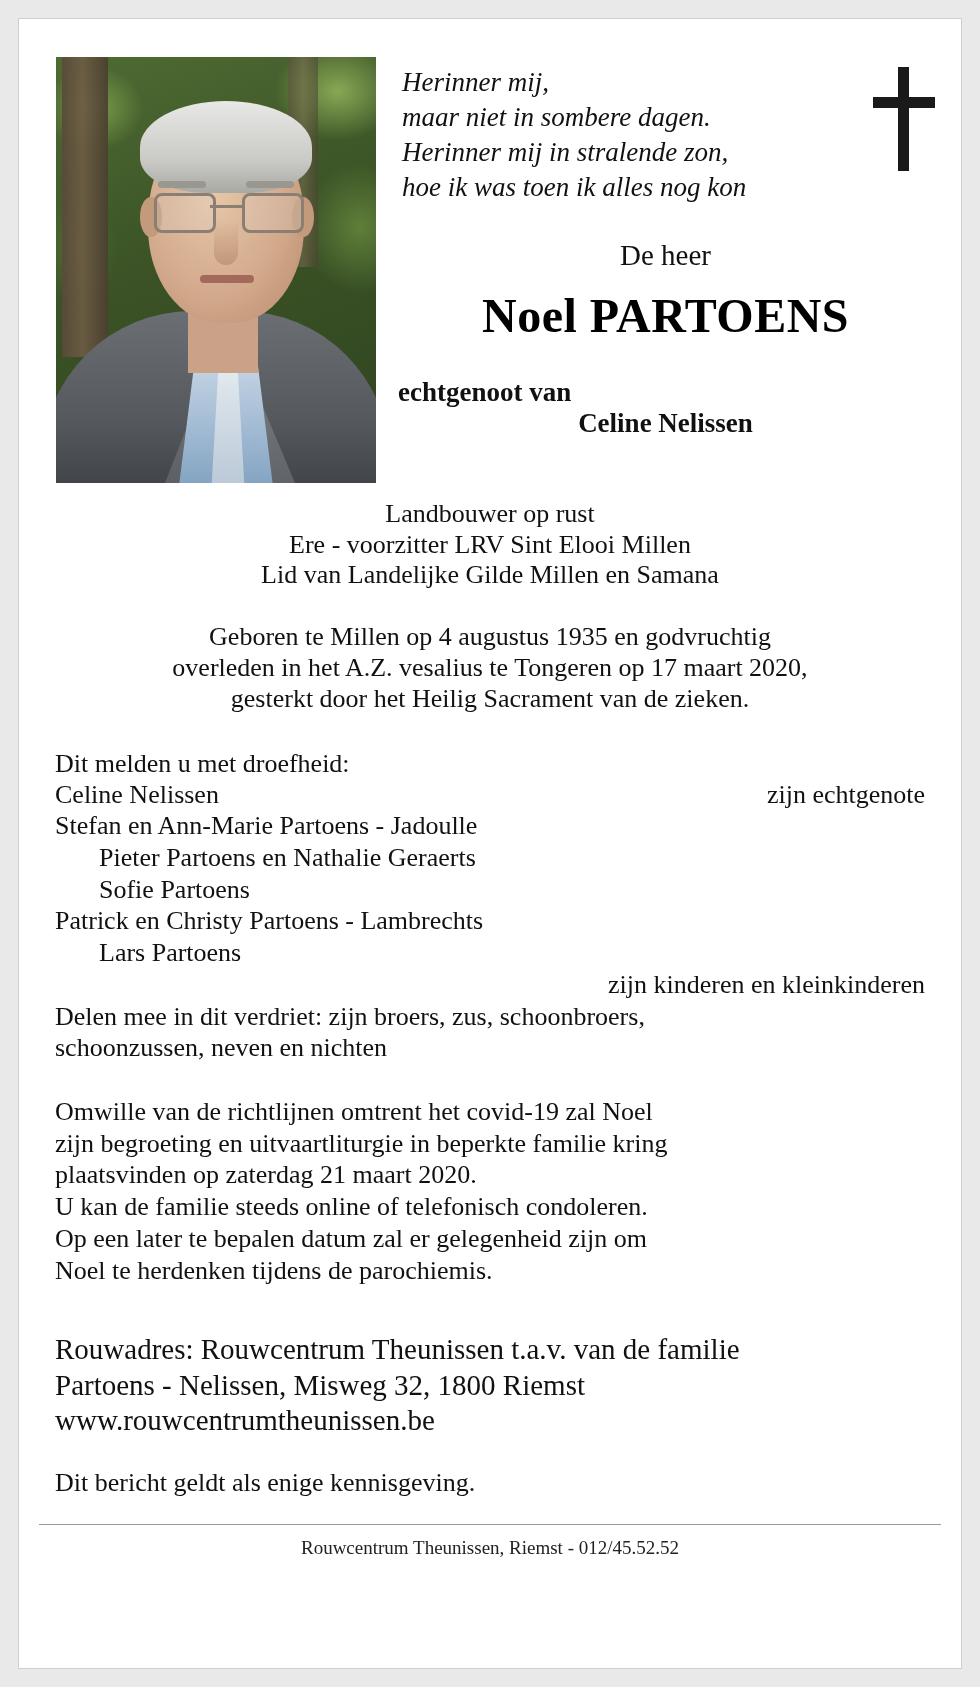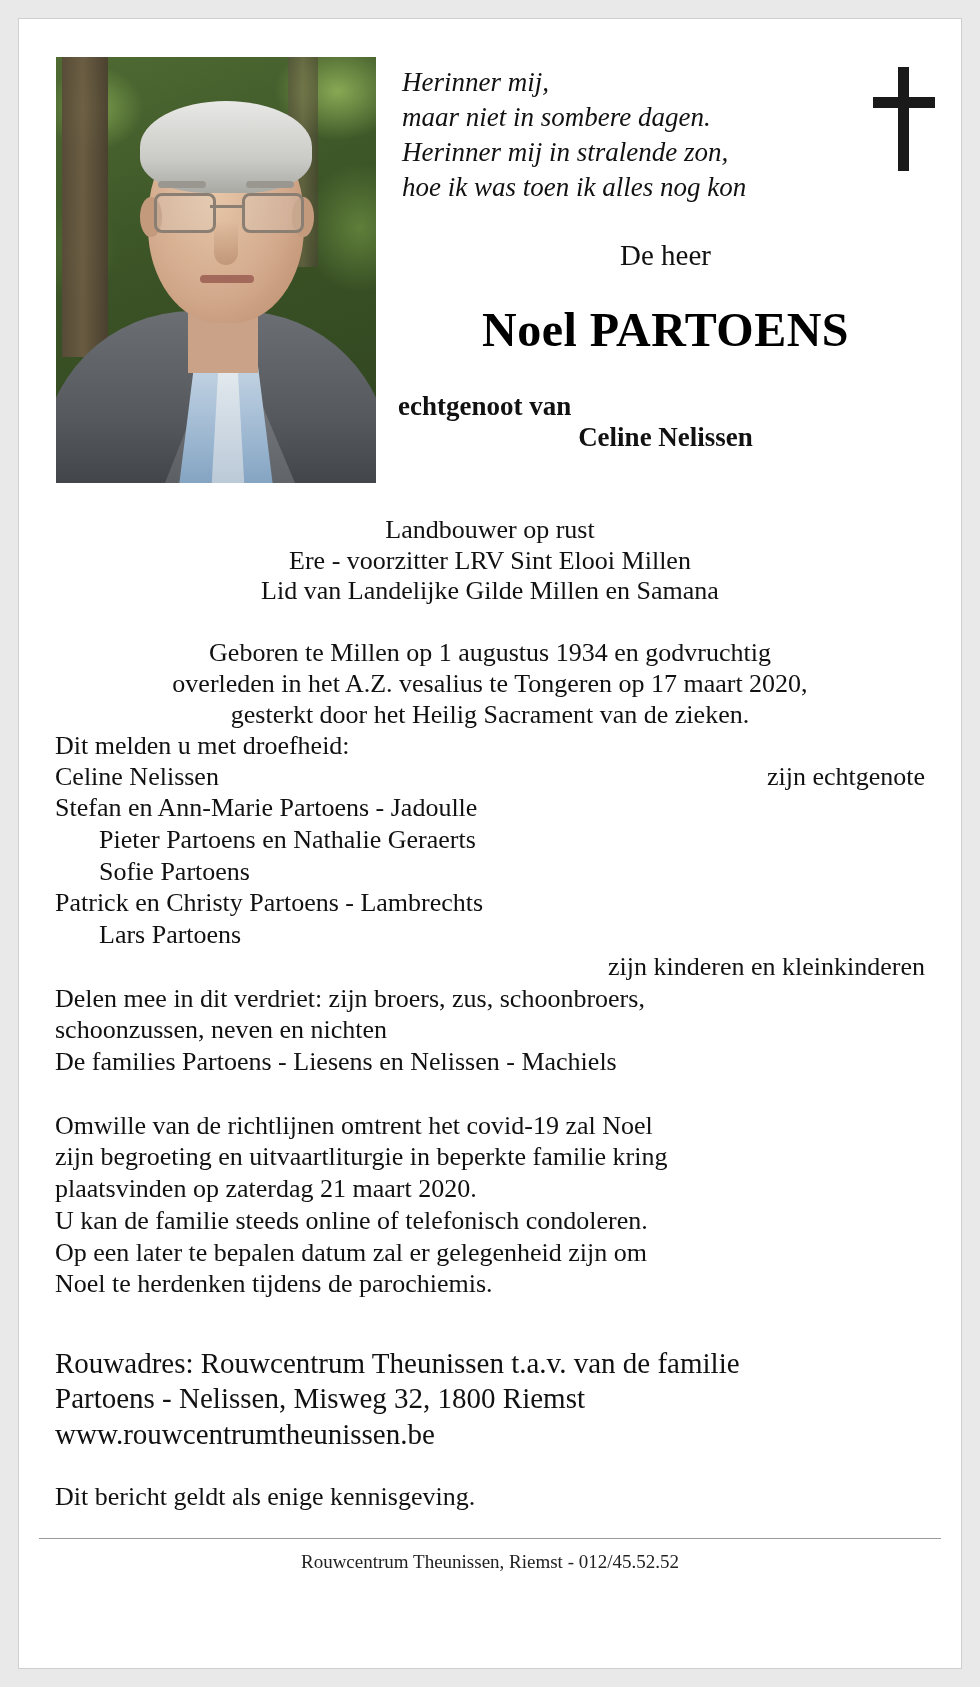--- a/index.html
+++ b/index.html
@@ -187,21 +187,21 @@
     font-size: 29px;
     color: #111;
     margin-top: 34px;
   }
   .fullname {
     text-align: center;
     font-weight: bold;
     font-size: 48px;
     letter-spacing: .5px;
     color: #000;
-    margin-top: 30px;
+    margin-top: 16px;
     white-space: nowrap;
   }
   .spouse-label {
     text-align: left;
     font-weight: bold;
     font-size: 27px;
     margin-top: 34px;
     color: #111;
   }
   .spouse-name {
@@ -213,30 +213,31 @@
 
   
   .body {
     padding: 0 36px;
     color: #111;
   }
   .roles {
     text-align: center;
     font-size: 26px;
     line-height: 1.18;
-    margin-top: 32px;
+    margin-top: 16px;
   }
   .birth {
     text-align: center;
     font-size: 26px;
     line-height: 1.20;
     margin-top: 30px;
   }
   .announce-intro {
     font-size: 26px;
+    margin-top: 34px;
   }
   .fam-line {
     font-size: 26px;
     line-height: 1.22;
     display: flex;
     justify-content: space-between;
     align-items: baseline;
   }
   .fam-line .name { white-space: pre; }
   .fam-line .rel { white-space: nowrap; }
@@ -332,21 +333,21 @@
 
     <div class="body">
 
       <div class="roles">
         <div>Landbouwer op rust</div>
         <div>Ere - voorzitter LRV Sint Elooi Millen</div>
         <div>Lid van Landelijke Gilde Millen en Samana</div>
       </div>
 
       <div class="birth">
-        <div>Geboren te Millen op 1 augustus 1934 en godvruchtig</div>
+        <div>Geboren te Millen op 4 augustus 1935 en godvruchtig</div>
         <div>overleden in het A.Z. vesalius te Tongeren op 17 maart 2020,</div>
         <div>gesterkt door het Heilig Sacrament van de zieken.</div>
       </div>
 
       <div class="announce-intro">Dit melden u met droefheid:</div>
 
       <div>
         <div class="fam-line">
           <span class="name">Celine Nelissen</span>
           <span class="rel">zijn echtgenote</span>
@@ -365,21 +366,20 @@
         </div>
         <div class="fam-line indent">
           <span class="name">Lars Partoens</span>
         </div>
         <div class="rel-right">zijn kinderen en kleinkinderen</div>
       </div>
 
       <div>
         <div class="plain">Delen mee in dit verdriet: zijn broers, zus, schoonbroers,</div>
         <div class="plain">schoonzussen, neven en nichten</div>
-        <div class="plain">De families Partoens - Liesens en Nelissen - Machiels</div>
       </div>
 
       <div class="covid">
         <div>Omwille van de richtlijnen omtrent het covid-19 zal Noel</div>
         <div>zijn begroeting en uitvaartliturgie in beperkte familie kring</div>
         <div>plaatsvinden op zaterdag 21 maart 2020.</div>
         <div>U kan de familie steeds online of telefonisch condoleren.</div>
         <div>Op een later te bepalen datum zal er gelegenheid zijn om</div>
         <div>Noel te herdenken tijdens de parochiemis.</div>
       </div>

